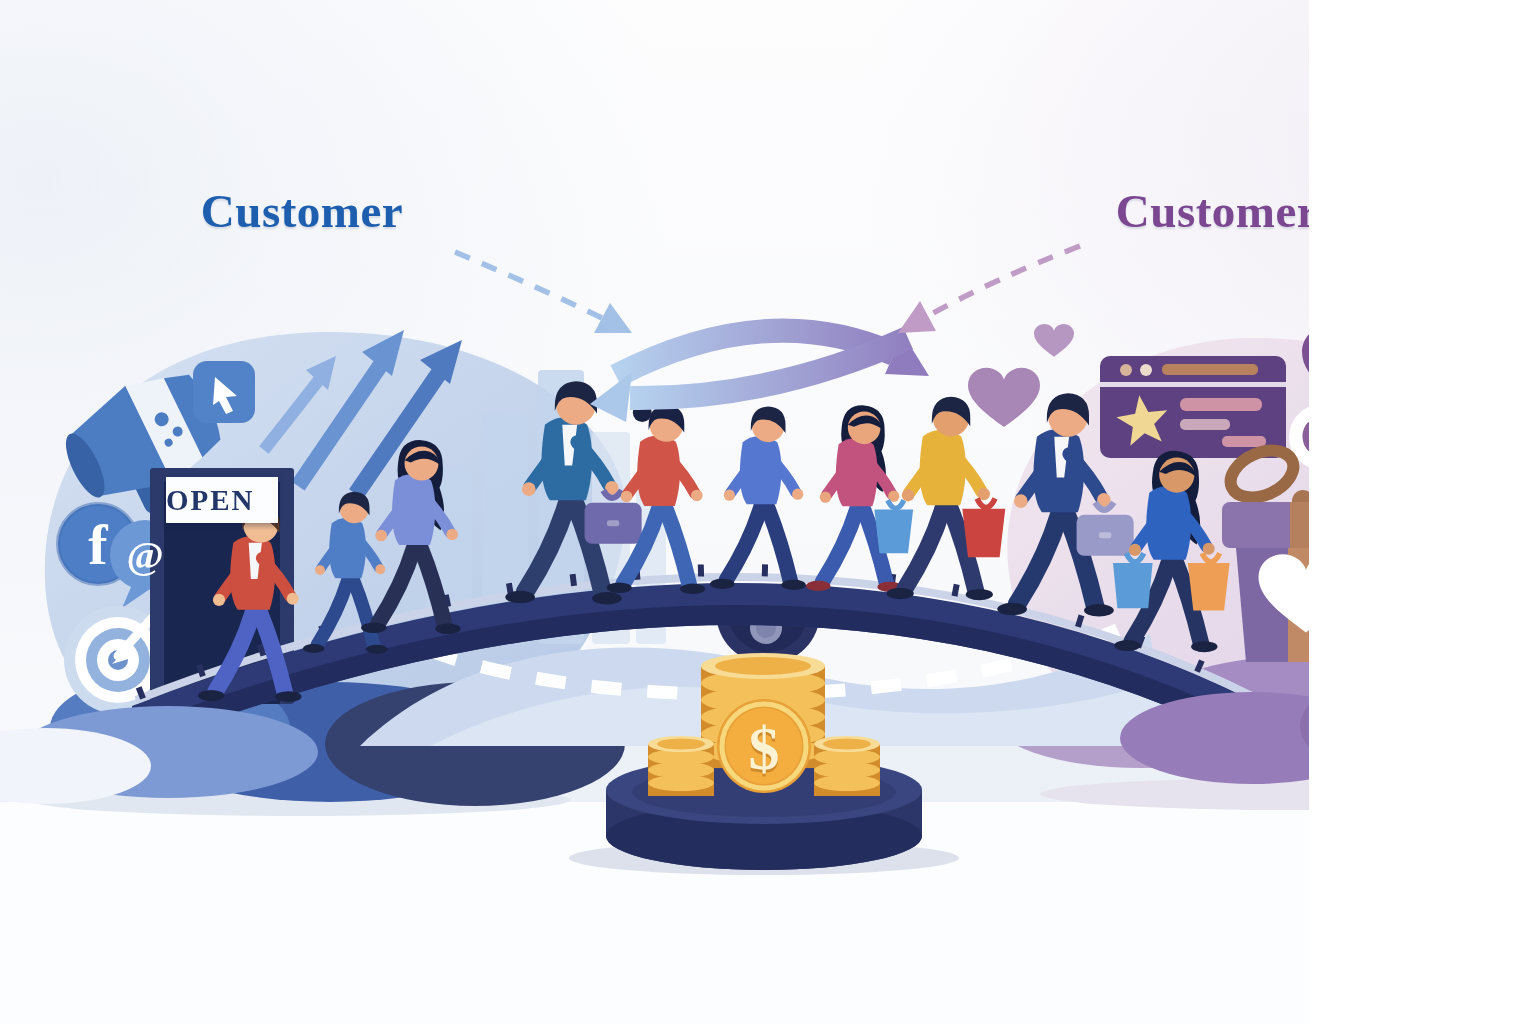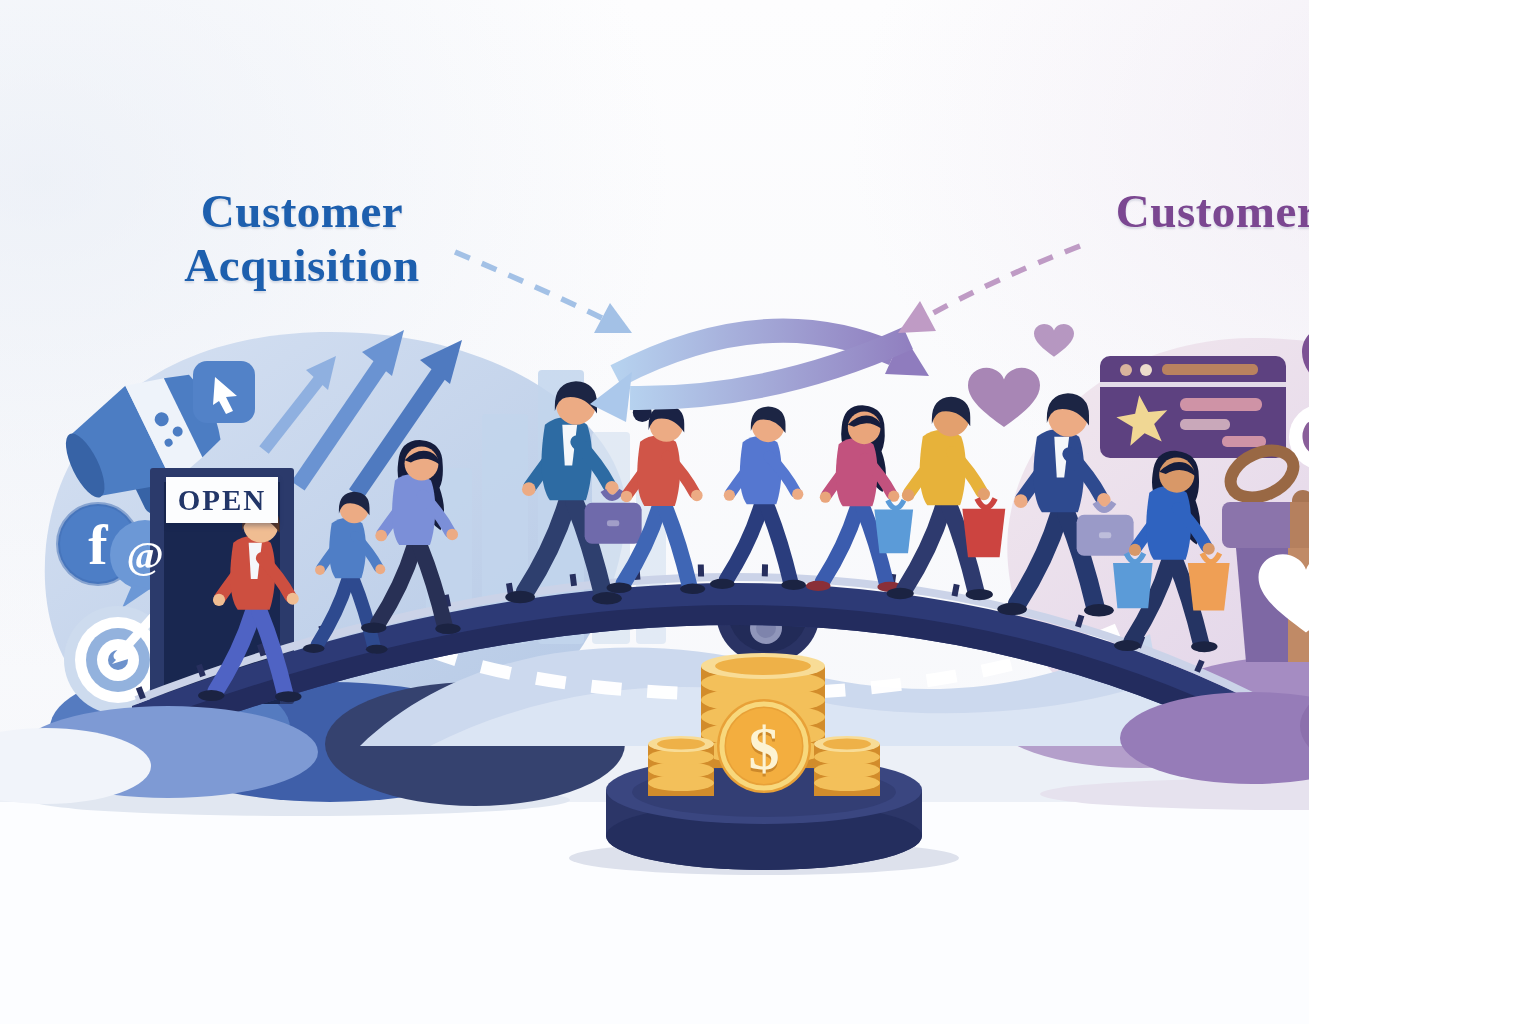--- a/index.html
+++ b/index.html
@@ -16,21 +16,21 @@
   .title{
     text-align:center;font-weight:bold;font-size:47px;line-height:54px;
     letter-spacing:.5px;text-shadow:0 2px 2px rgba(40,60,110,.15);
   }
   .title-left{left:112px;top:184px;width:380px;color:var(--acquisition-blue,#1d5fae);}
   .title-right{left:1033px;top:184px;width:368px;color:var(--retention-purple,#7b4791);}
   .open-sign{
     left:166px;top:477px;width:112px;height:46px;background:#fcfdfe;
     box-shadow:0 3px 5px rgba(15,30,70,.35);
     color:var(--door-sign-text,#223668);font-weight:bold;font-size:29px;line-height:46px;
-    text-align:center;letter-spacing:2px;
+    letter-spacing:2px;
   }
   .glyph{display:flex;align-items:center;justify-content:center;font-weight:bold;color:#ffffff;}
   .glyph-f{left:58px;top:504px;width:80px;height:80px;font-size:58px;}
   .glyph-at{left:111px;top:521px;width:68px;height:68px;font-size:40px;}
   .glyph-dollar{
     left:716px;top:704px;width:96px;height:88px;font-size:62px;
     color:var(--dollar-text,#fdf3d2);text-shadow:0 3px 0 rgba(168,100,22,.5);
   }
 </style>
 </head>
@@ -451,21 +451,20 @@
     <polygon points="632,333 594,333 610,303" fill="#a3c1e6"></polygon>
   </g>
   <g>
     <path d="M 1080 246 Q 992 280 928 316" stroke="#bf9bc5" stroke-width="5.5" stroke-dasharray="16 13" fill="none"></path>
     <polygon points="898,333 920,301 936,331" fill="#bf9bc5"></polygon>
   </g>
 </svg>
 
 <div class="overlay title title-left">
   <div>Customer</div>
-  <div>Acquisition</div>
 </div>
 <div class="overlay title title-right">
   <div>Customer</div>
 </div>
 <div class="overlay open-sign">OPEN</div>
 <div class="overlay glyph glyph-f">f</div>
 <div class="overlay glyph glyph-at">@</div>
 <div class="overlay glyph glyph-dollar">$</div>
 
 </div>

